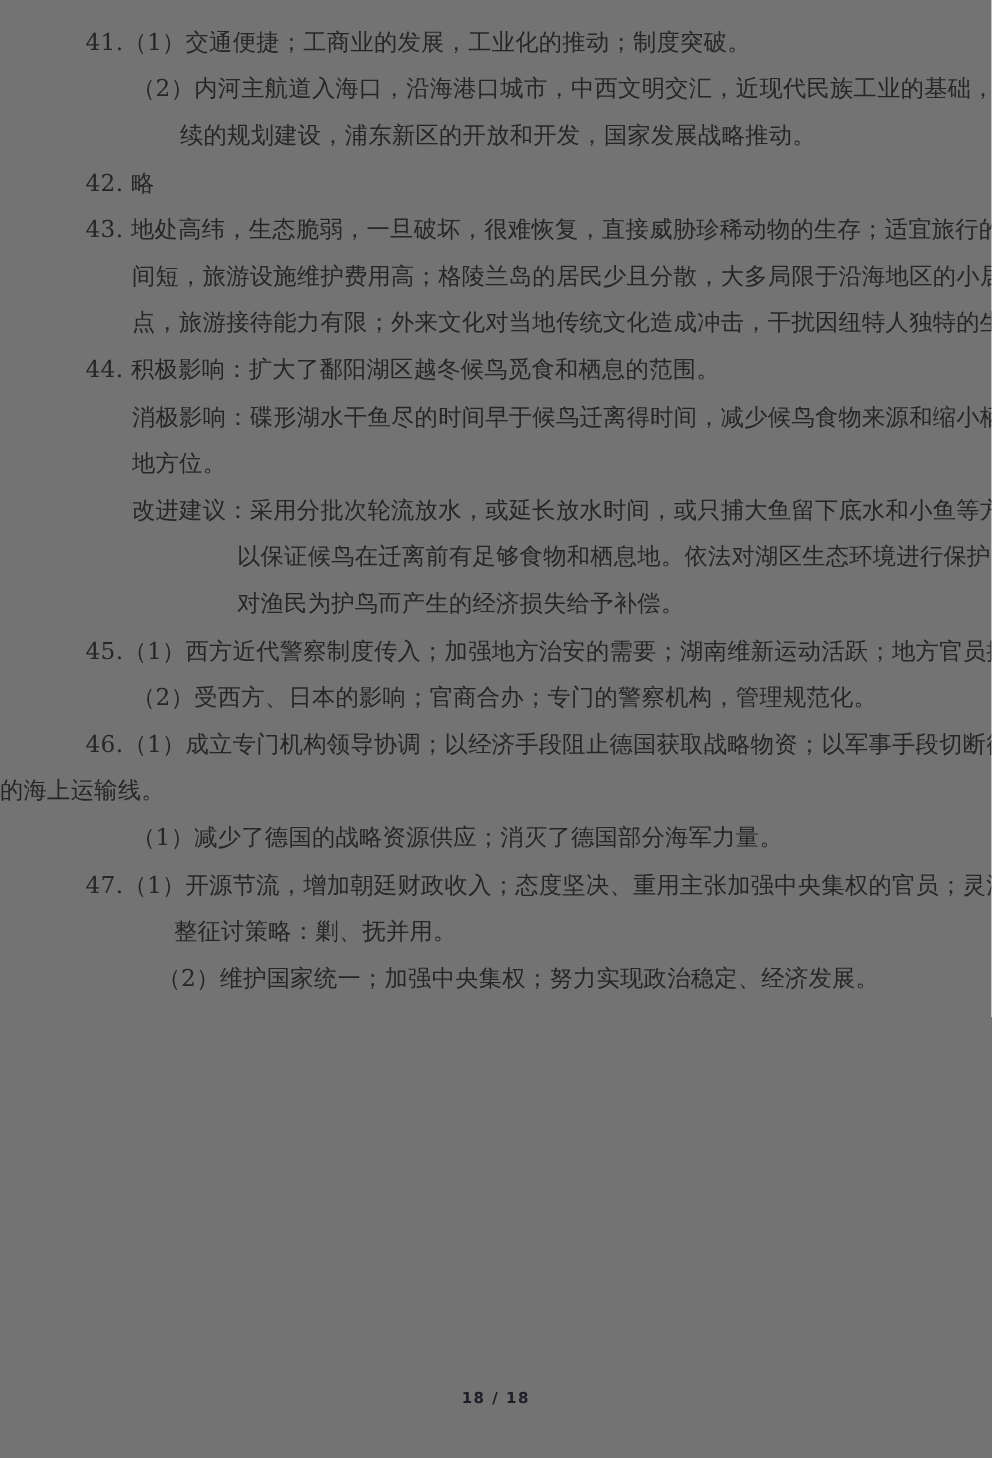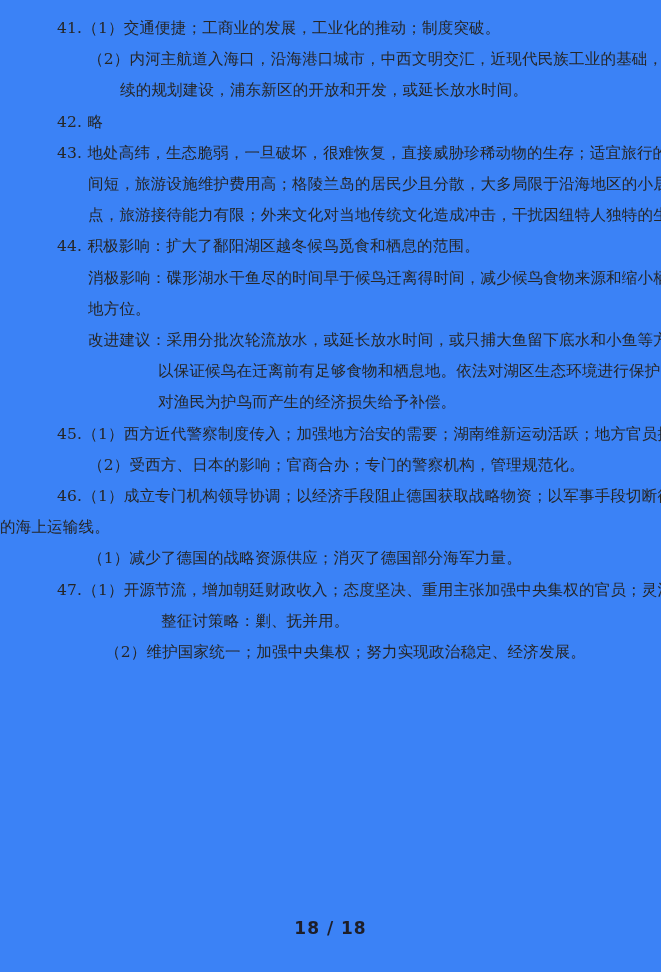--- a/index.html
+++ b/index.html
@@ -5,21 +5,21 @@
   html, body {
     margin: 0;
     padding: 0;
     background: #ffffff;
   }
   .page {
     position: relative;
     width: 661px;
     height: 972px;
     margin: 0 auto;
-    background: #3b82f6;
+    background: #737373;
     overflow: hidden;
     font-family: "DejaVu Serif", "Liberation Serif", serif;
     color: #262626;
   }
   .content {
     position: absolute;
     top: 13px;
     left: 0;
     right: 0;
   }
@@ -28,31 +28,31 @@
     line-height: 31.2px;
     white-space: nowrap;
     letter-spacing: 0.2px;
   }
   
   .i-num   { padding-left: 57px; }   
   .i-cont0 { }   
   .i-half  { padding-left: 68px; margin-left: 37px; }   
   .i-1     { padding-left: 88px; }   
   .i-2     { padding-left: 120px; }  
-  .i-2b    { padding-left: 116px; margin-left: 45px; }  
+  .i-2b    { padding-left: 116px; }  
   .i-3     { padding-left: 158px; }  
 
   .page-number {
     position: absolute;
     left: 0;
     right: 0;
     bottom: 34px;
     text-align: center;
     font-family: "DejaVu Sans", "Liberation Sans", sans-serif;
-    font-size: 17px;
+    font-size: 10px;
     font-weight: bold;
     color: #1e1e28;
     letter-spacing: 1px;
   }
   .watermark {
     position: absolute;
     right: 2px;
     bottom: 8px;
     width: 168px;
     text-align: left;
@@ -81,21 +81,21 @@
       0 0 2px rgba(125,125,125,0.5);
   }
 </style>
 </head>
 <body>
 
 <div class="page">
   <div class="content">
     <div class="line i-num">41.（1）交通便捷；工商业的发展，工业化的推动；制度突破。</div>
     <div class="line i-1">（2）内河主航道入海口，沿海港口城市，中西文明交汇，近现代民族工业的基础，持</div>
-    <div class="line i-2">续的规划建设，浦东新区的开放和开发，或延长放水时间。</div>
+    <div class="line i-2">续的规划建设，浦东新区的开放和开发，国家发展战略推动。</div>
     <div class="line i-num">42. 略</div>
     <div class="line i-num">43. 地处高纬，生态脆弱，一旦破坏，很难恢复，直接威胁珍稀动物的生存；适宜旅行的时</div>
     <div class="line i-1">间短，旅游设施维护费用高；格陵兰岛的居民少且分散，大多局限于沿海地区的小居民</div>
     <div class="line i-1">点，旅游接待能力有限；外来文化对当地传统文化造成冲击，干扰因纽特人独特的生产</div>
     <div class="line i-num">44. 积极影响：扩大了鄱阳湖区越冬候鸟觅食和栖息的范围。</div>
     <div class="line i-1">消极影响：碟形湖水干鱼尽的时间早于候鸟迁离得时间，减少候鸟食物来源和缩小栖息</div>
     <div class="line i-1">地方位。</div>
     <div class="line i-1">改进建议：采用分批次轮流放水，或延长放水时间，或只捕大鱼留下底水和小鱼等方式，</div>
     <div class="line i-3">以保证候鸟在迁离前有足够食物和栖息地。依法对湖区生态环境进行保护，</div>
     <div class="line i-3">对渔民为护鸟而产生的经济损失给予补偿。</div>

